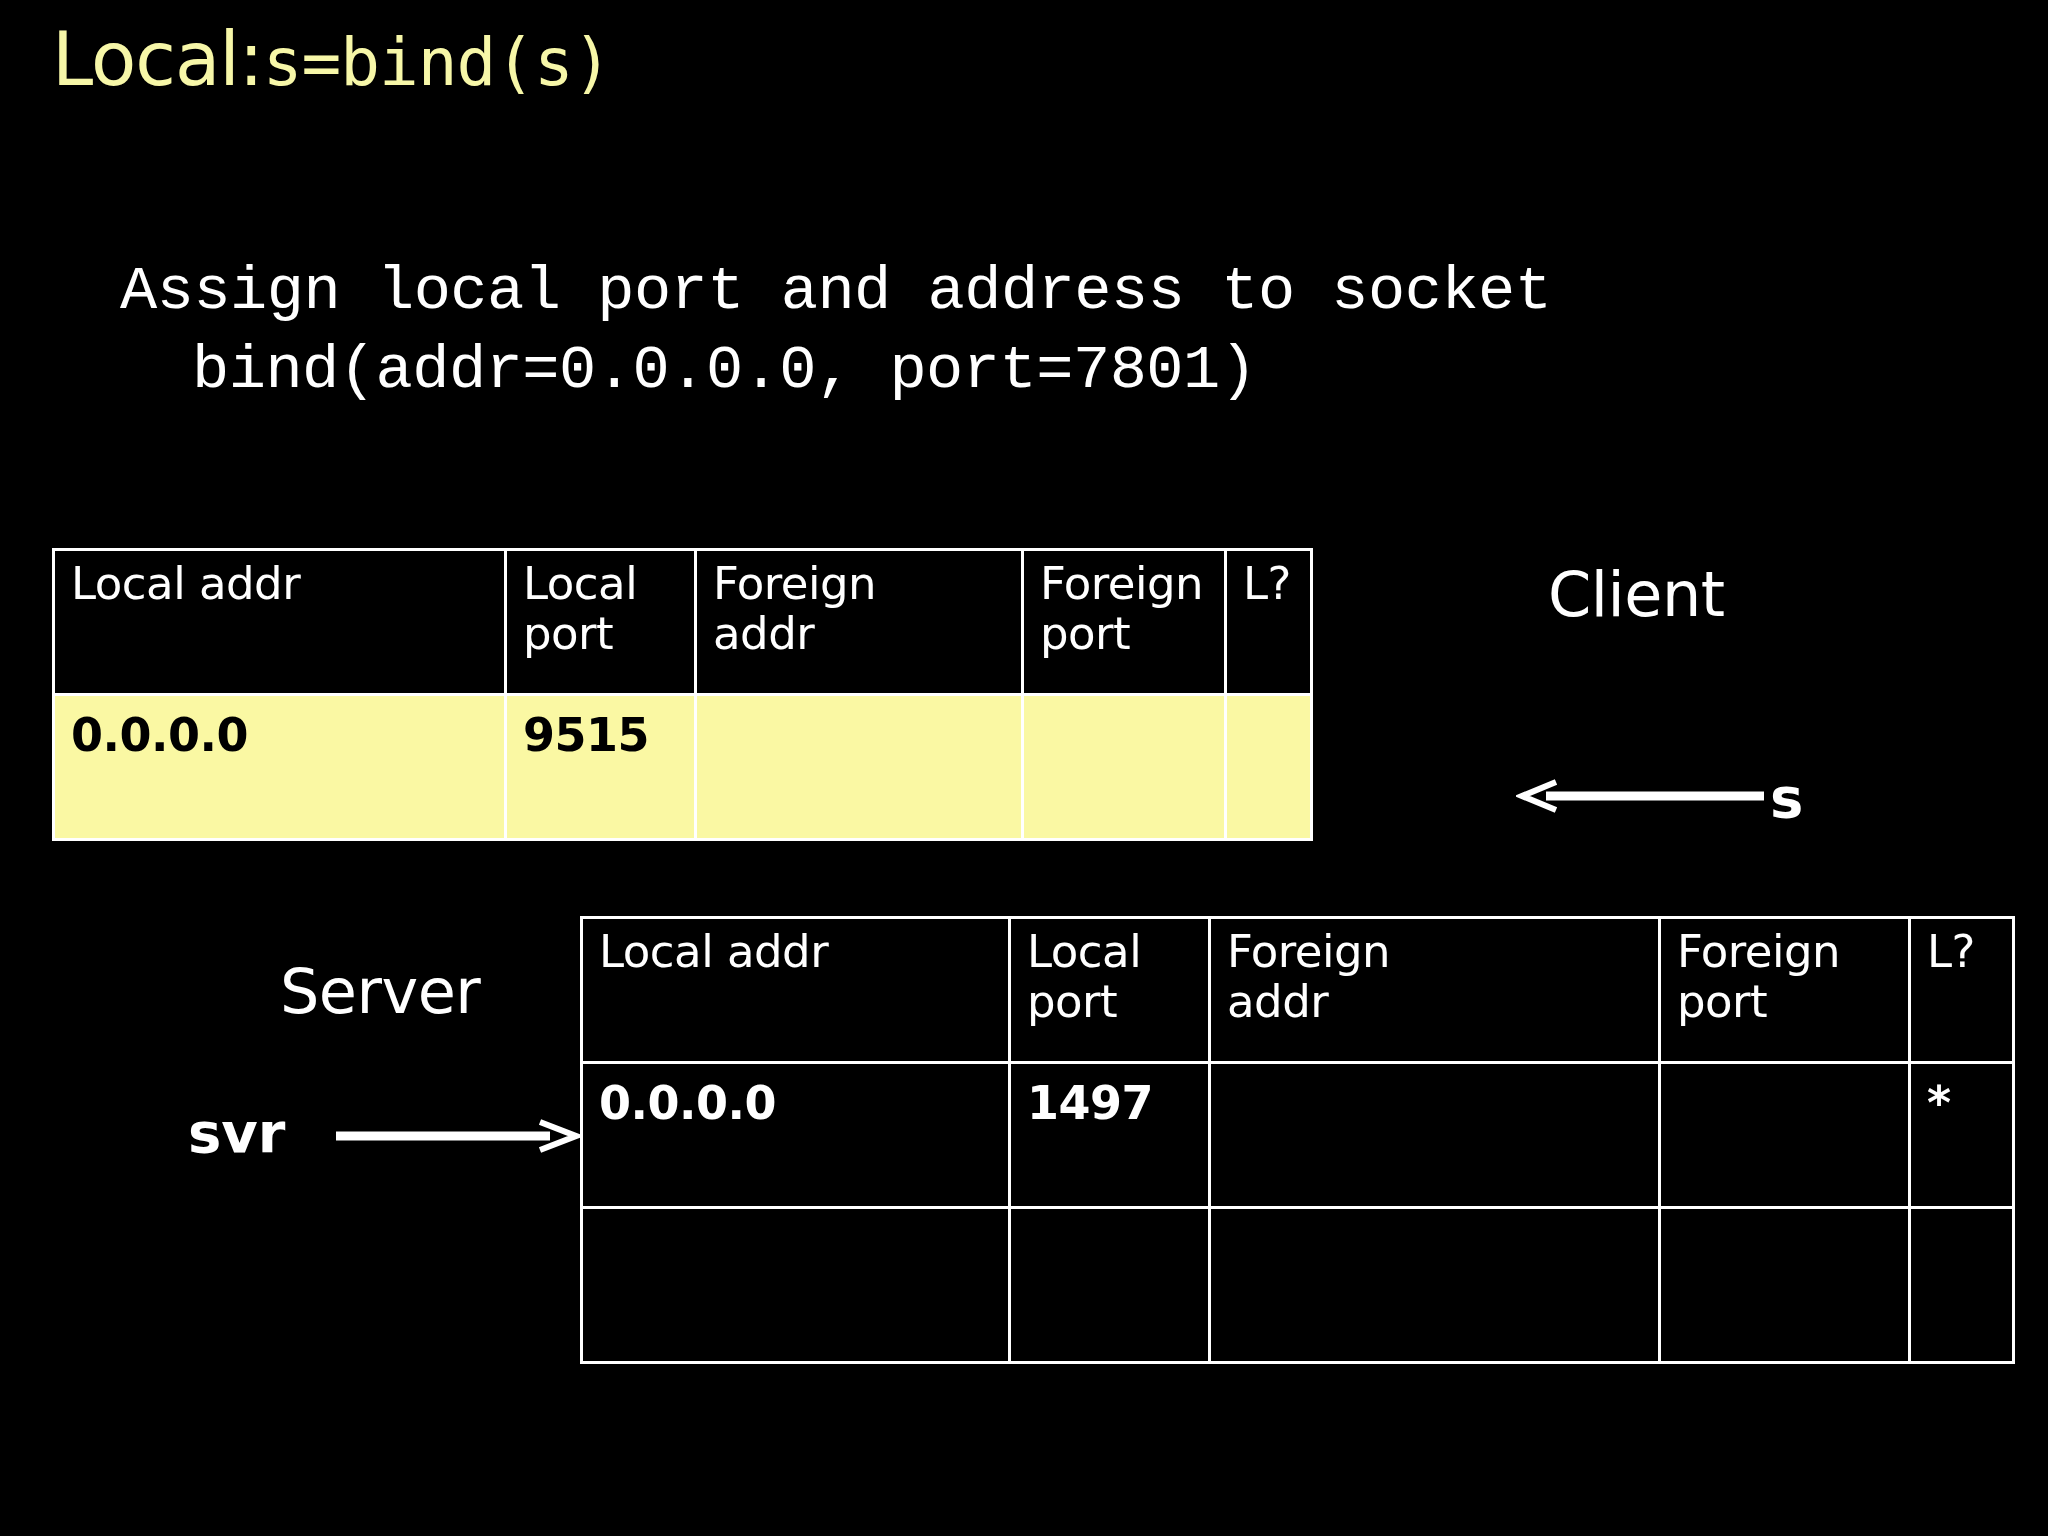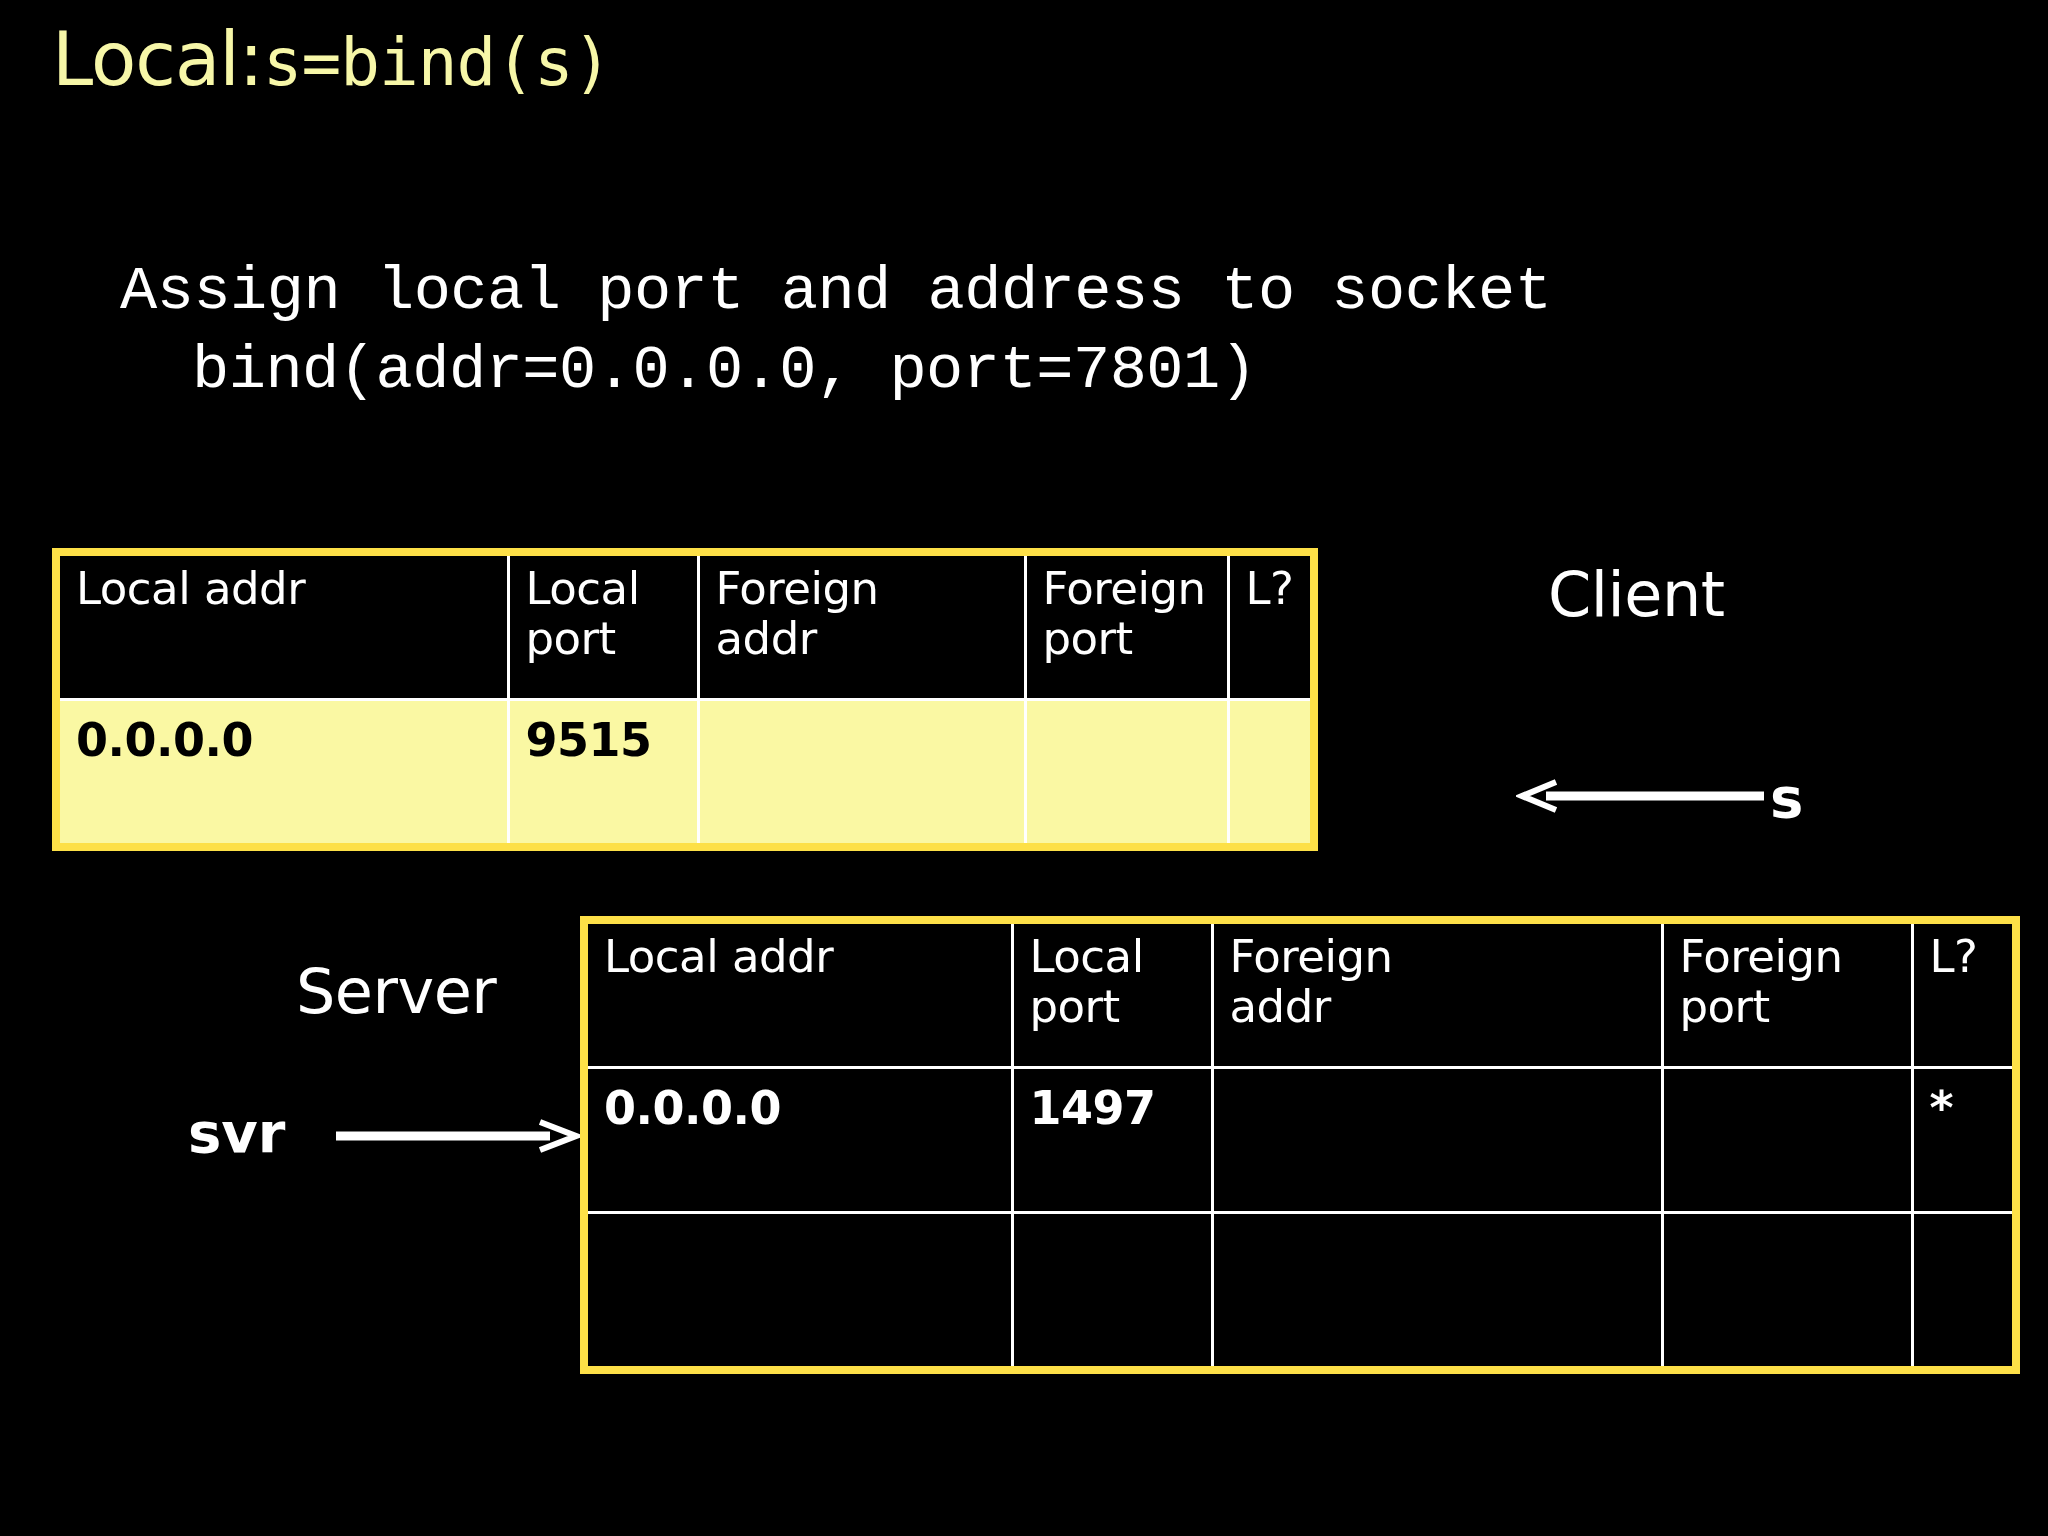--- a/index.html
+++ b/index.html
@@ -51,21 +51,21 @@
     letter-spacing: -0.5px;
   }
   #body-text .bline { display: block; white-space: nowrap; }
   #body-text .bline.indent { padding-left: 72px; }
 
   
   .socket-table {
     position: absolute;
     border-collapse: collapse;
     table-layout: fixed;
-    border: 8px solid #fde047;
+    border: 2px solid #fde047;
     background: #000000;
   }
   .socket-table td {
     border: 3px solid #FFFFFF;
     vertical-align: top;
     padding: 8px 14px 6px 16px;
     color: #FFFFFF;
     font-family: "DejaVu Sans", sans-serif;
     font-size: 45px;
     line-height: 1.12;
@@ -99,21 +99,21 @@
   
   .side-label {
     position: absolute;
     color: #ffffff;
     font-family: "DejaVu Sans", sans-serif;
     font-size: 62px;
     letter-spacing: -0.5px;
     white-space: nowrap;
   }
   #client-label { left: 1548px; top: 558px; }
-  #server-label { left: 280px; top: 955px; margin-left: 16px; }
+  #server-label { left: 280px; top: 955px; }
 
   .var-label {
     position: absolute;
     color: #FFFFFF;
     font-family: "DejaVu Sans", sans-serif;
     font-weight: bold;
     font-size: 56px;
     white-space: nowrap;
   }
   #s-label  { left: 1770px; top: 765px; }

